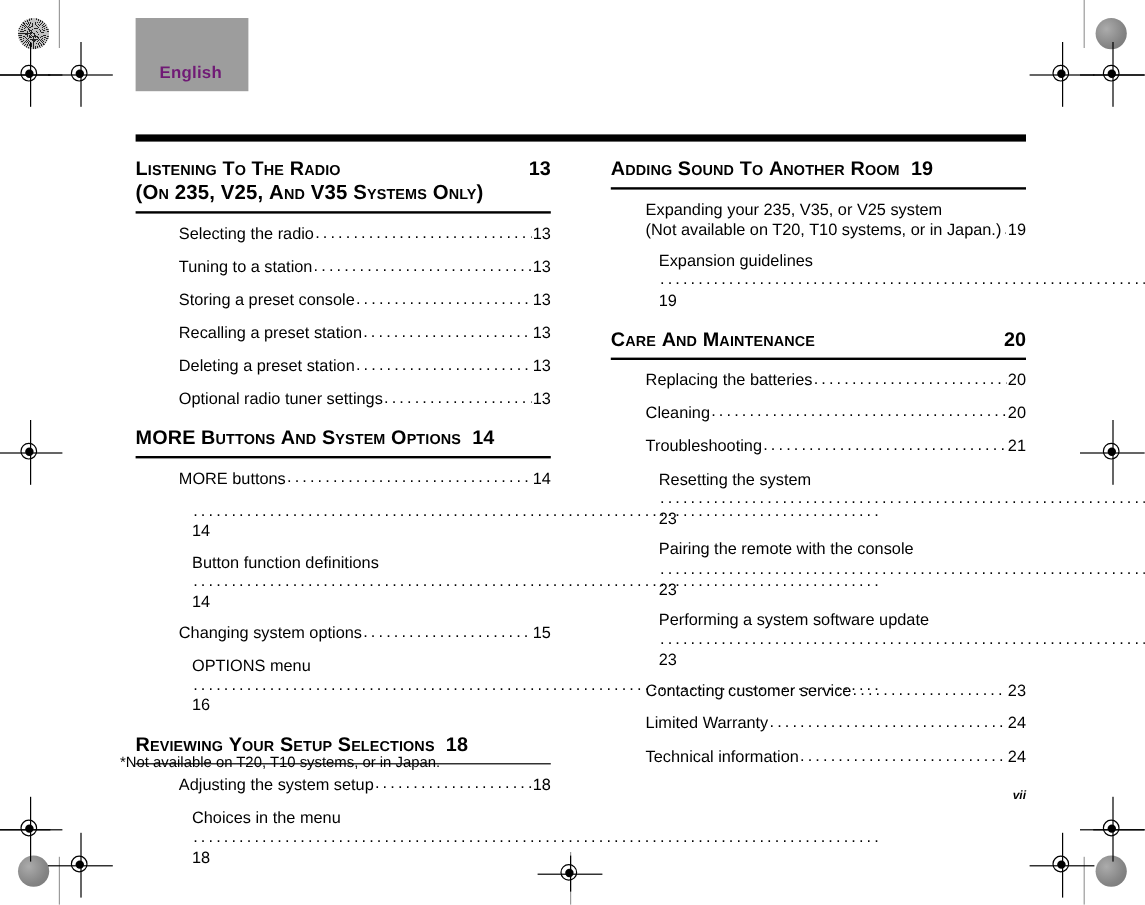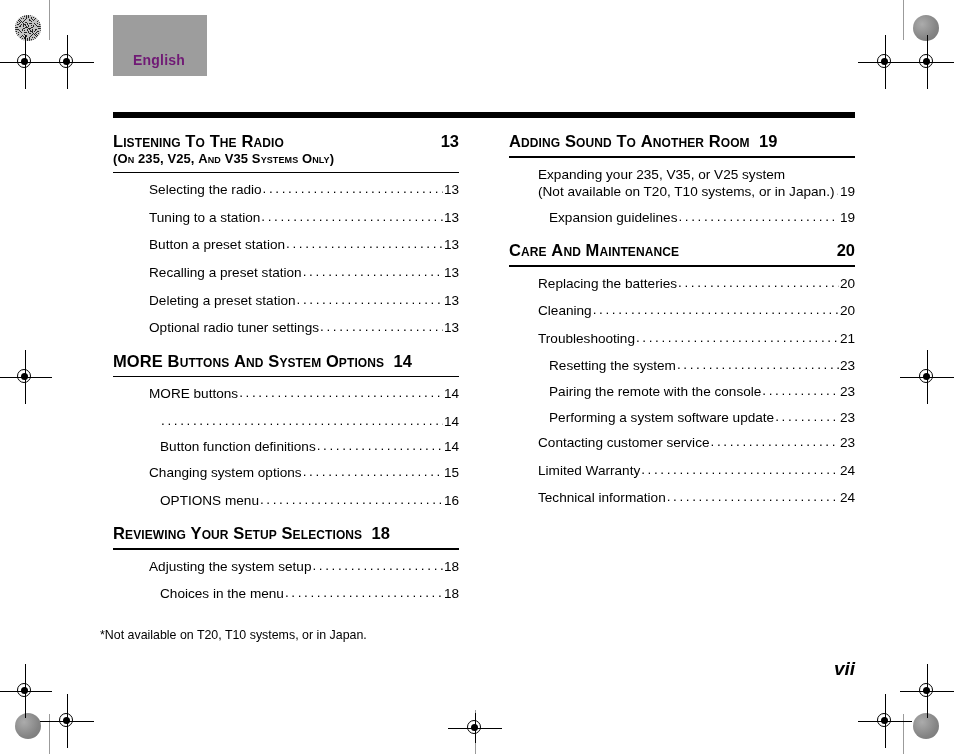--- a/index.html
+++ b/index.html
@@ -130,21 +130,21 @@
     font-size: 16.5px;
     font-weight: bold;
     line-height: 1.12;
     letter-spacing: 0.1px;
     font-variant: small-caps;
     text-transform: lowercase;
   }
   .sec-title .kap { text-transform: uppercase; font-variant: normal; }
   .sec-sub {
     display: block;
-    font-size: 13px;
+    font-size: 17px;
     font-weight: bold;
     line-height: 1.2;
     font-variant: small-caps;
     text-transform: lowercase;
     letter-spacing: 0.1px;
   }
   .sec-sub .kap { text-transform: uppercase; font-variant: normal; }
   .sec-page {
     font-size: 16.5px;
     font-weight: bold;
@@ -164,21 +164,21 @@
   .entries.right { padding-left: 29px; }
 
   .entry {
     display: flex;
     align-items: flex-start;
     font-size: 13.6px;
     line-height: 1.22;
     margin-bottom: 11px;
     white-space: nowrap;
   }
-  .entry.sub    { padding-left: 11px; margin-bottom: 9px; }
+  .entry.sub    { padding-left: 11px; margin-bottom: 9px; flex-direction: column; }
 
   .entry .txt { flex: 0 0 auto; }
   .entry .leader {
     flex: 1 1 auto;
     overflow: hidden;
     white-space: nowrap;
     margin: 0 1px;
     letter-spacing: 2.6px;
     font-size: 13.6px;
     color: #000;
@@ -216,21 +216,21 @@
     top: 627px;
     font-size: 12.4px;
     line-height: 1.3;
   }
   #folio {
     position: absolute;
     left: 0;
     top: 658px;
     width: 855px;
     text-align: right;
-    font-size: 19px;
+    font-size: 10px;
     font-style: italic;
     font-weight: bold;
   }
 </style>
 </head>
 <body>
 
 <div class="crop-line grey" style="left:49px;  top:0px;   width:1px;  height:40px;"></div>
 <div class="crop-line" style="left:0px;   top:62px;  width:42px; height:1px;"></div>
 <div class="crop-line grey" style="left:903px; top:0px;   width:1px;  height:40px;"></div>
@@ -332,21 +332,21 @@
               <span class="txt">Selecting the radio</span>
               <span class="leader">..........................................................................................</span>
               <span class="pg">13</span>
             </div>
             <div class="entry">
               <span class="txt">Tuning to a station</span>
               <span class="leader">..........................................................................................</span>
               <span class="pg">13</span>
             </div>
             <div class="entry">
-              <span class="txt">Button a preset station</span>
+              <span class="txt">Storing a preset console</span>
               <span class="leader">..........................................................................................</span>
               <span class="pg">13</span>
             </div>
             <div class="entry">
               <span class="txt">Recalling a preset station</span>
               <span class="leader">..........................................................................................</span>
               <span class="pg">13</span>
             </div>
             <div class="entry">
               <span class="txt">Deleting a preset station</span>

